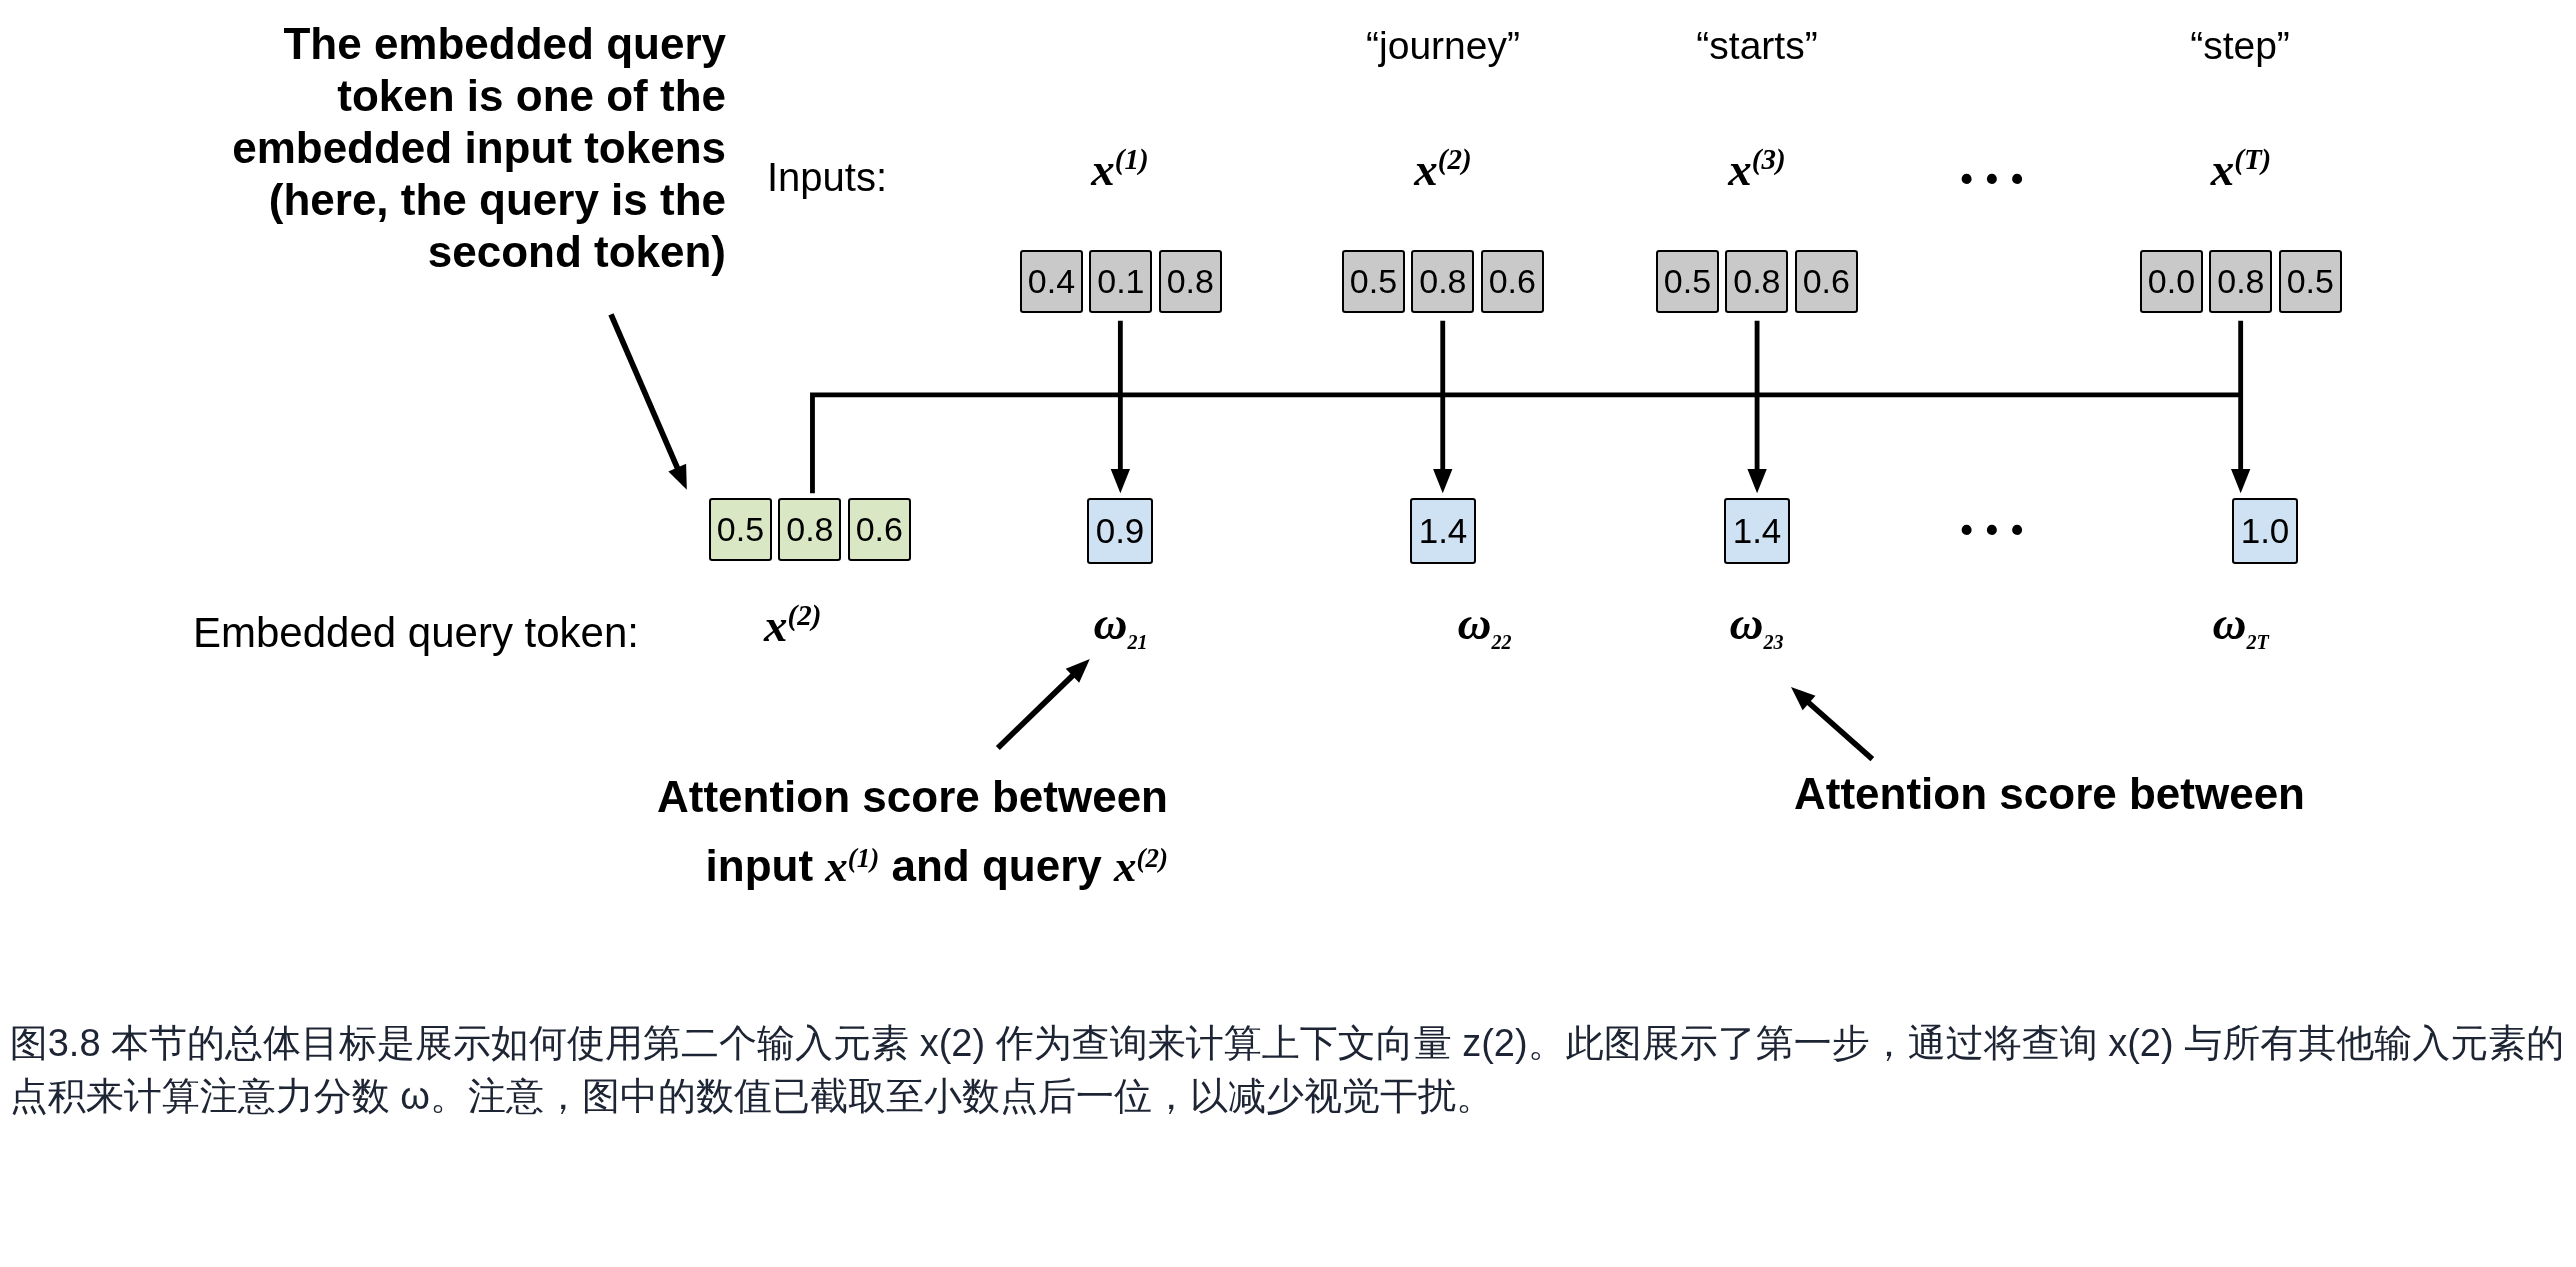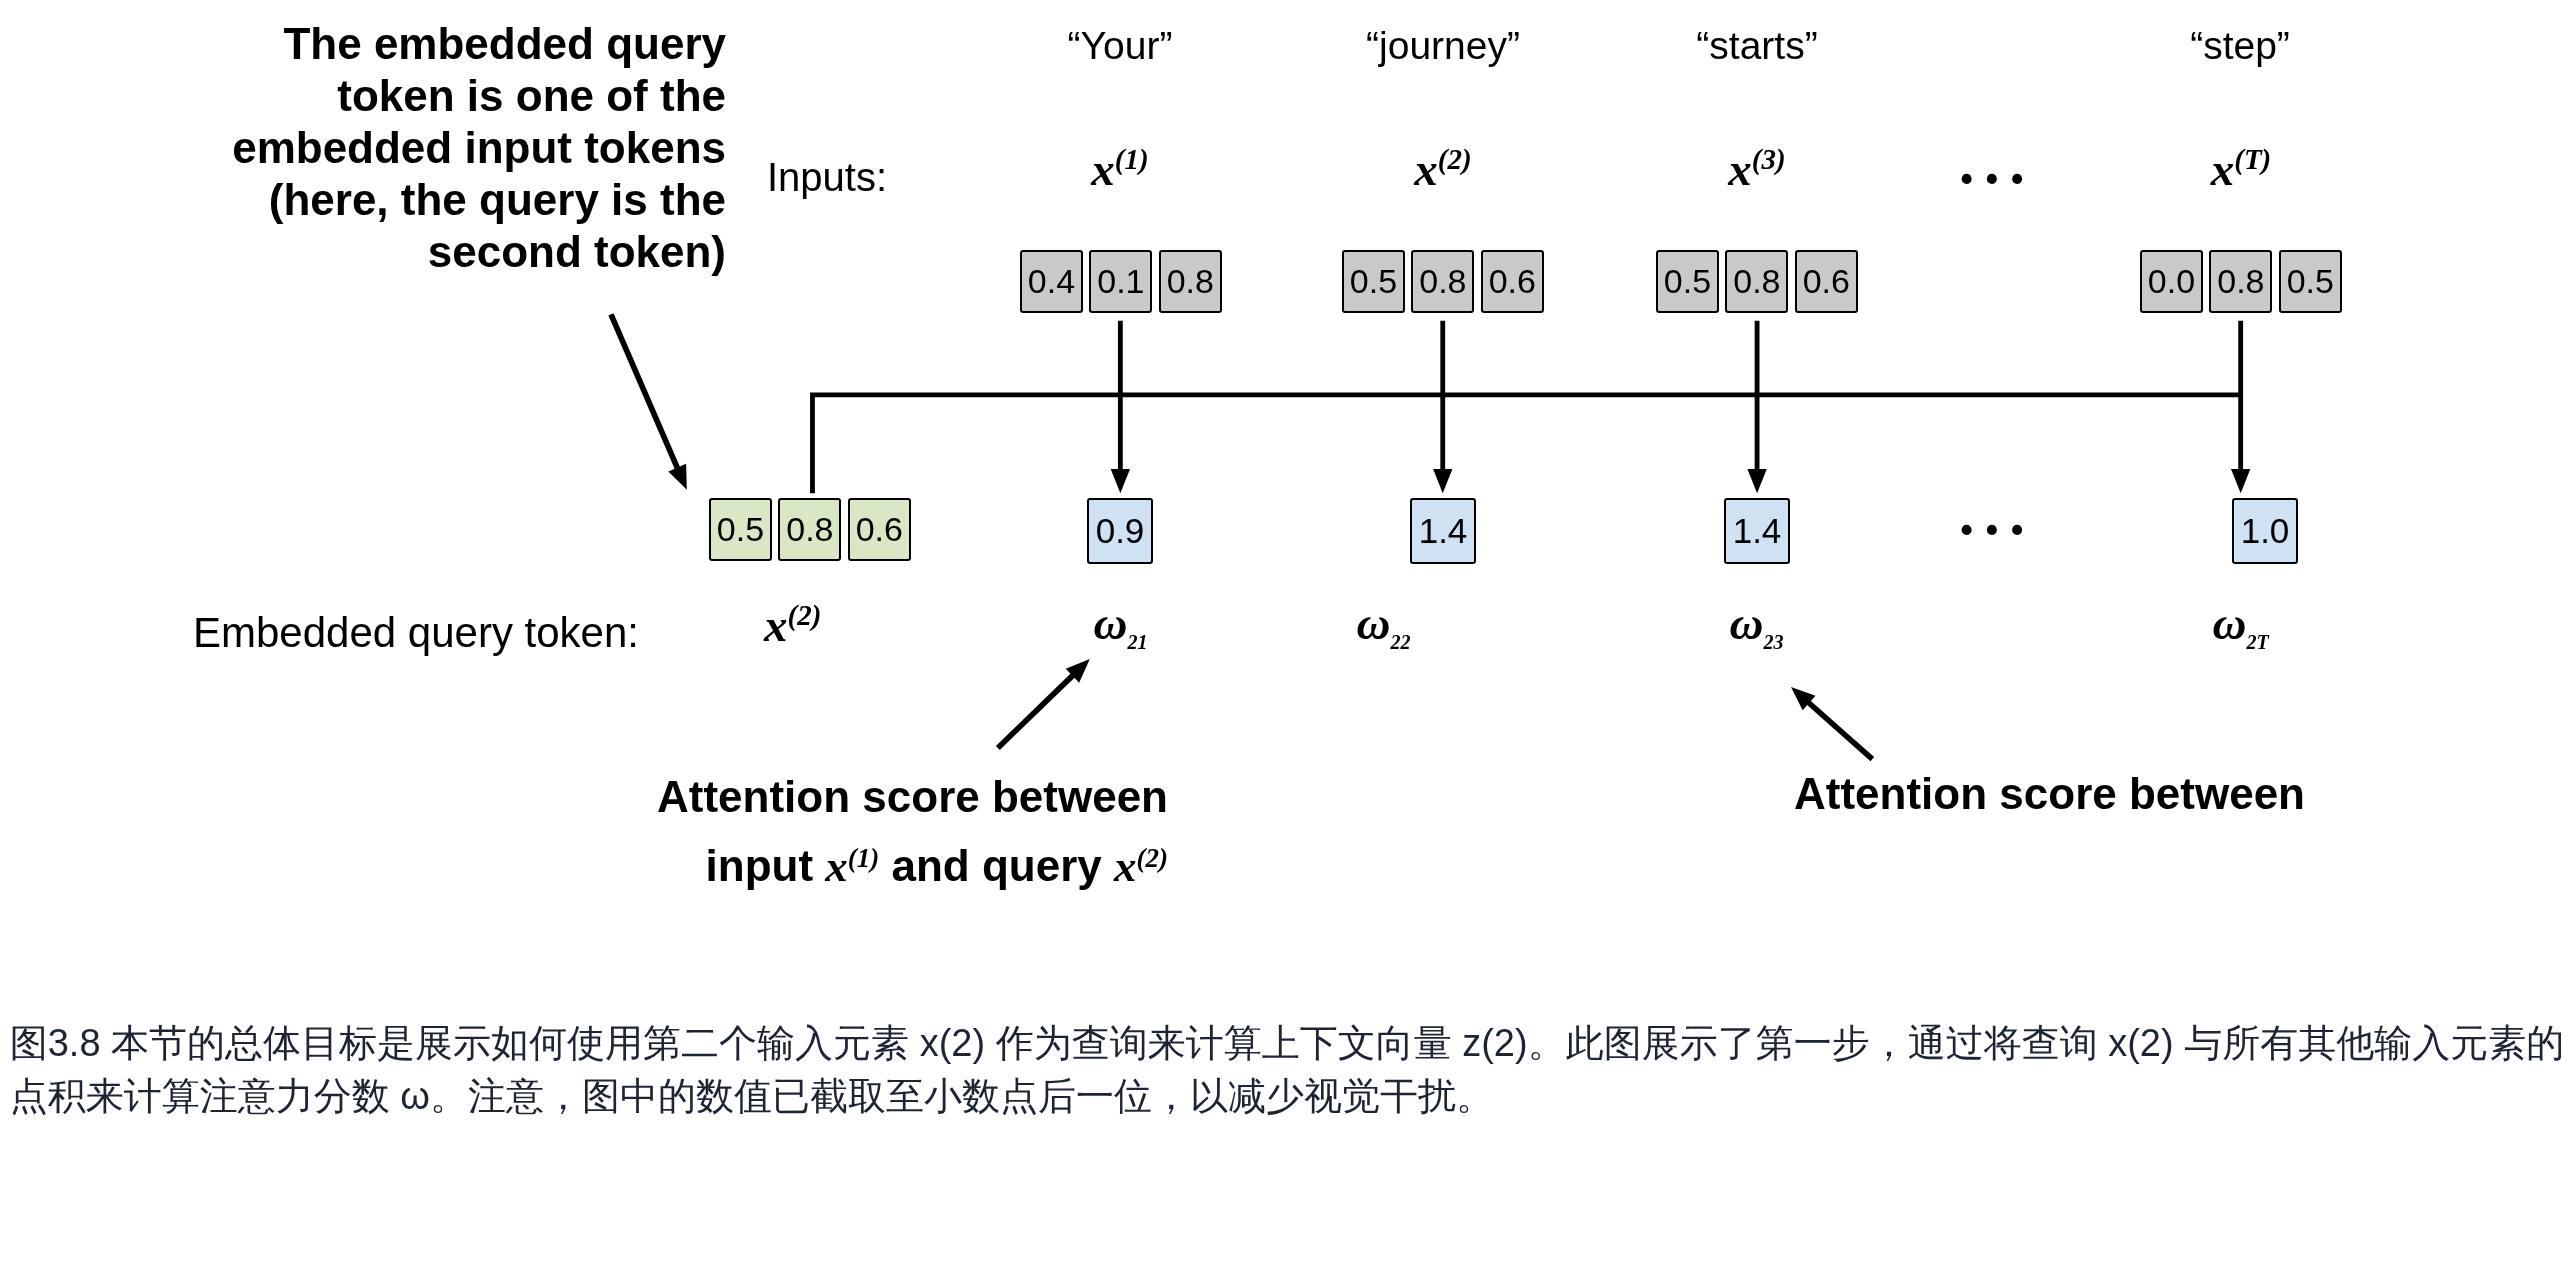--- a/index.html
+++ b/index.html
@@ -94,21 +94,20 @@
   </svg>
 
   <div class="note" style="left:81px; top:17.7px; width:645px;">
     <div>The embedded query</div>
     <div>token is one of the</div>
     <div>embedded input tokens</div>
     <div>(here, the query is the</div>
     <div>second token)</div>
   </div>
 
-  <div class="word" style="left:959px;">“Your”</div>
   <div class="word" style="left:1282px;">“journey”</div>
   <div class="word" style="left:1596px;">“starts”</div>
   <div class="word" style="left:2079px;">“step”</div>
 
   <div class="plain" style="left:767px; top:155px; font-size:40px;">Inputs:</div>
 
   <div class="sym symcenter" style="left:999px; top:142px; width:242px;"><span>x</span><sup>(1)</sup></div>
   <div class="sym symcenter" style="left:1322px; top:142px; width:242px;"><span>x</span><sup>(2)</sup></div>
   <div class="sym symcenter" style="left:1636px; top:142px; width:242px;"><span>x</span><sup>(3)</sup></div>
   <div class="sym symcenter" style="left:2120px; top:142px; width:242px;"><span>x</span><sup>(T)</sup></div>
@@ -146,21 +145,21 @@
   <div class="scorebox" style="left:1410px;">1.4</div>
   <div class="scorebox" style="left:1724px;">1.4</div>
   <div class="scorebox" style="left:2208px;margin-left:24px;">1.0</div>
 
   <div class="dots" style="left:1918px; top:506px;">•••</div>
 
   <div class="plain" style="left:193px; top:609px; font-size:42px;">Embedded query token:</div>
   <div class="sym" style="left:764px; top:598px;"><span>x</span><sup>(2)</sup></div>
 
   <div class="sym symcenter" style="left:1040px; top:596px; width:161px;"><span>ω</span><sub>21</sub></div>
-  <div class="sym symcenter" style="left:1303px; top:596px; width:161px;text-align:center;"><span>ω</span><sub>22</sub></div>
+  <div class="sym symcenter" style="left:1404px; top:596px; width:161px;text-align:center;"><span>ω</span><sub>22</sub></div>
   <div class="sym symcenter" style="left:1676px; top:596px; width:161px;"><span>ω</span><sub>23</sub></div>
   <div class="sym symcenter" style="left:2160px; top:596px; width:161px;"><span>ω</span><sub>2T</sub></div>
 
   <div class="note scorenote" style="left:588px; top:767px; width:580px;">
     <div>Attention score between</div>
     <div><span>input </span><span class="nmath"><span>x</span><sup>(1)</sup></span><span> and query </span><span class="nmath"><span>x</span><sup>(2)</sup></span></div>
   </div>
 
   <div class="note scorenote" style="left:1709px; top:764px; width:596px;">
     <div>Attention score between</div>

